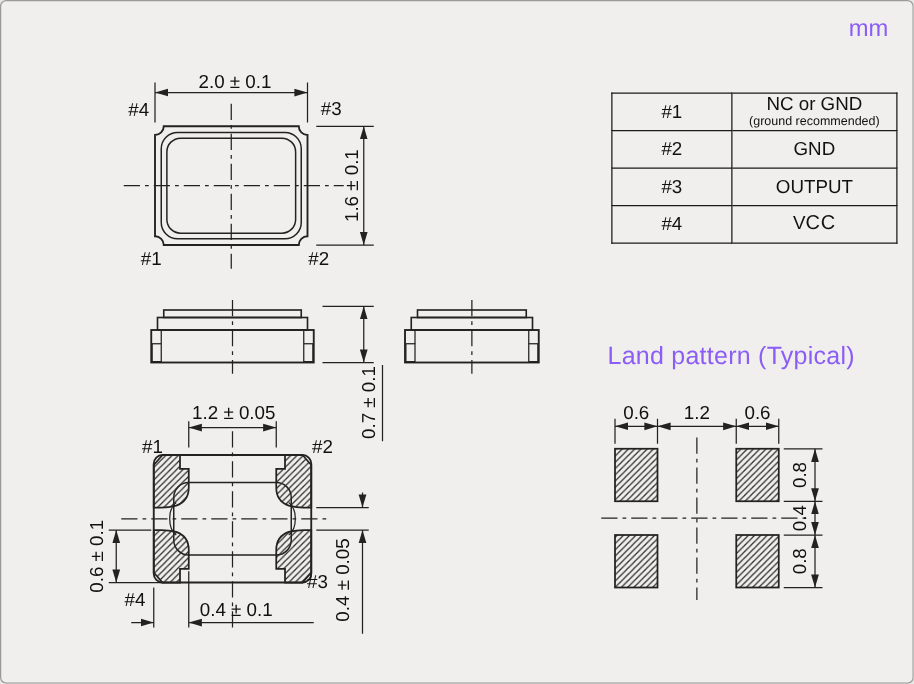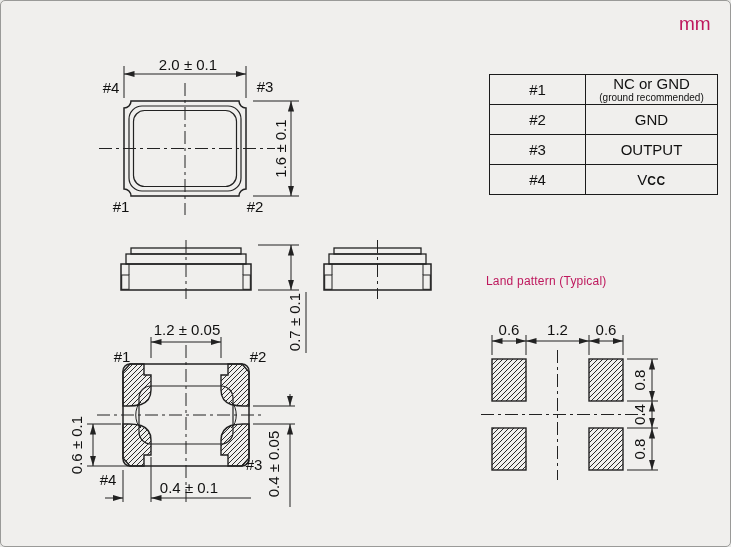--- a/index.html
+++ b/index.html
@@ -3,35 +3,35 @@
 <meta charset="utf-8">
 <style>
   html,body{margin:0;padding:0;background:#e8e8e6;}
   .sheet{
     position:relative;width:731px;height:547px;
     background:#f0efed;border:1px solid #9a9a98;border-radius:5px;
     box-sizing:border-box;overflow:hidden;
     font-family:"Liberation Sans", sans-serif;color:#111;
   }
   .overlay{position:absolute;left:0;top:0;width:731px;height:547px;}
-  .lbl{position:absolute;white-space:nowrap;color:#be185d;}
+  .lbl{position:absolute;white-space:nowrap;color:#8b5cf6;}
   .unit{left:678px;top:12px;font-size:19px;}
   .tbl-title{left:492px;top:49px;font-size:16px;letter-spacing:0.2px;}
-  .lp-title{left:485px;top:273px;font-size:12px;letter-spacing:0.2px;}
+  .lp-title{left:485px;top:273px;font-size:20px;letter-spacing:0.2px;}
   table.term{
     position:absolute;left:488px;top:73px;width:229px;height:119px;
     border-collapse:collapse;table-layout:fixed;
   }
   table.term td{
     border:1.5px solid #1b1b1b;text-align:center;vertical-align:middle;
     font-size:15px;padding:0;height:29px;line-height:1.05;
   }
   td.pin-col{width:95px;}
   .note{display:block;font-size:10px;line-height:10px;margin-top:1px;}
-  .vsub{font-size:12px;letter-spacing:0.5px;font-weight:bold;}
+  .vsub{font-size:16px;letter-spacing:0.5px;}
   svg text{font-family:"Liberation Sans", sans-serif;fill:#111;}
   .dimtx{font-size:15px;}
   .pintx{font-size:15px;}
   .outline{fill:none;stroke:#222;}
   .thin{stroke:#222;stroke-width:1;fill:none;}
   .cl{stroke:#222;stroke-width:1;fill:none;stroke-dasharray:13 4 3 4;}
   .dim2{stroke:#222;stroke-width:1;fill:none;marker-start:url(#arr);marker-end:url(#arr);}
   .dim1{stroke:#222;stroke-width:1;fill:none;marker-end:url(#arr);}
   .pad{fill:url(#hatch);stroke:#222;stroke-width:1.4;}
 </style>

